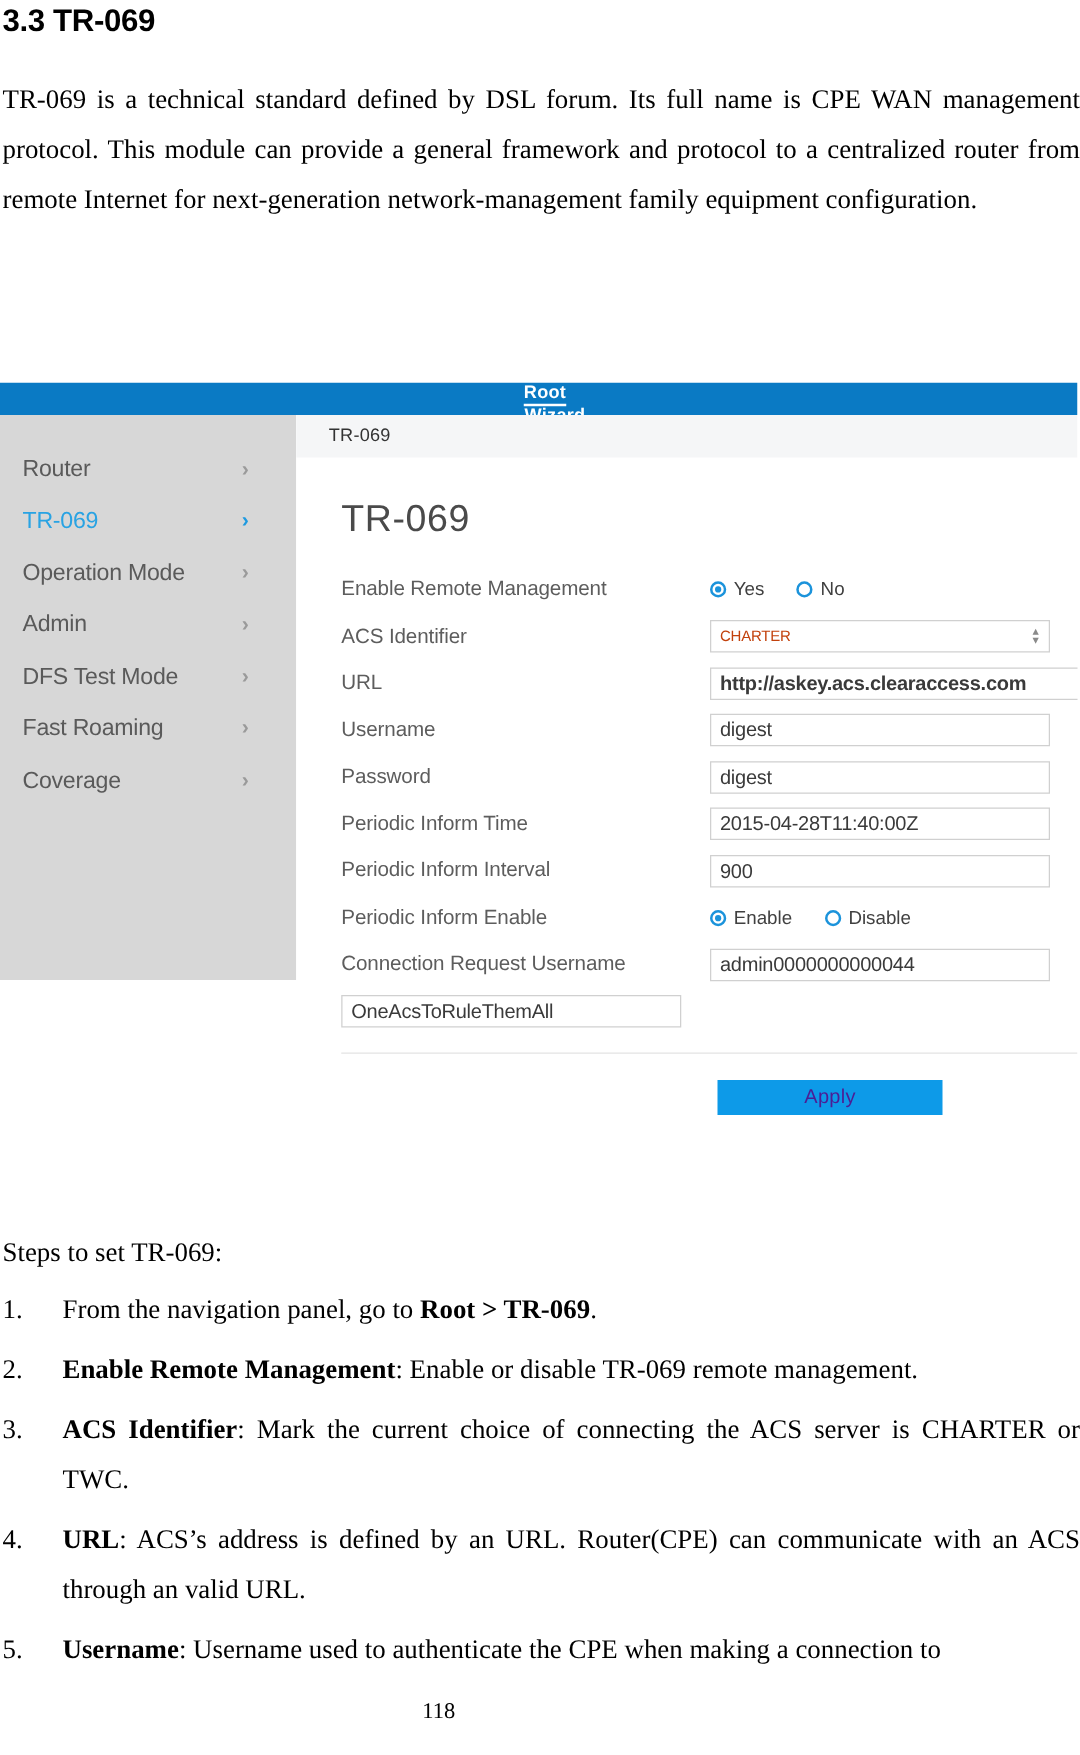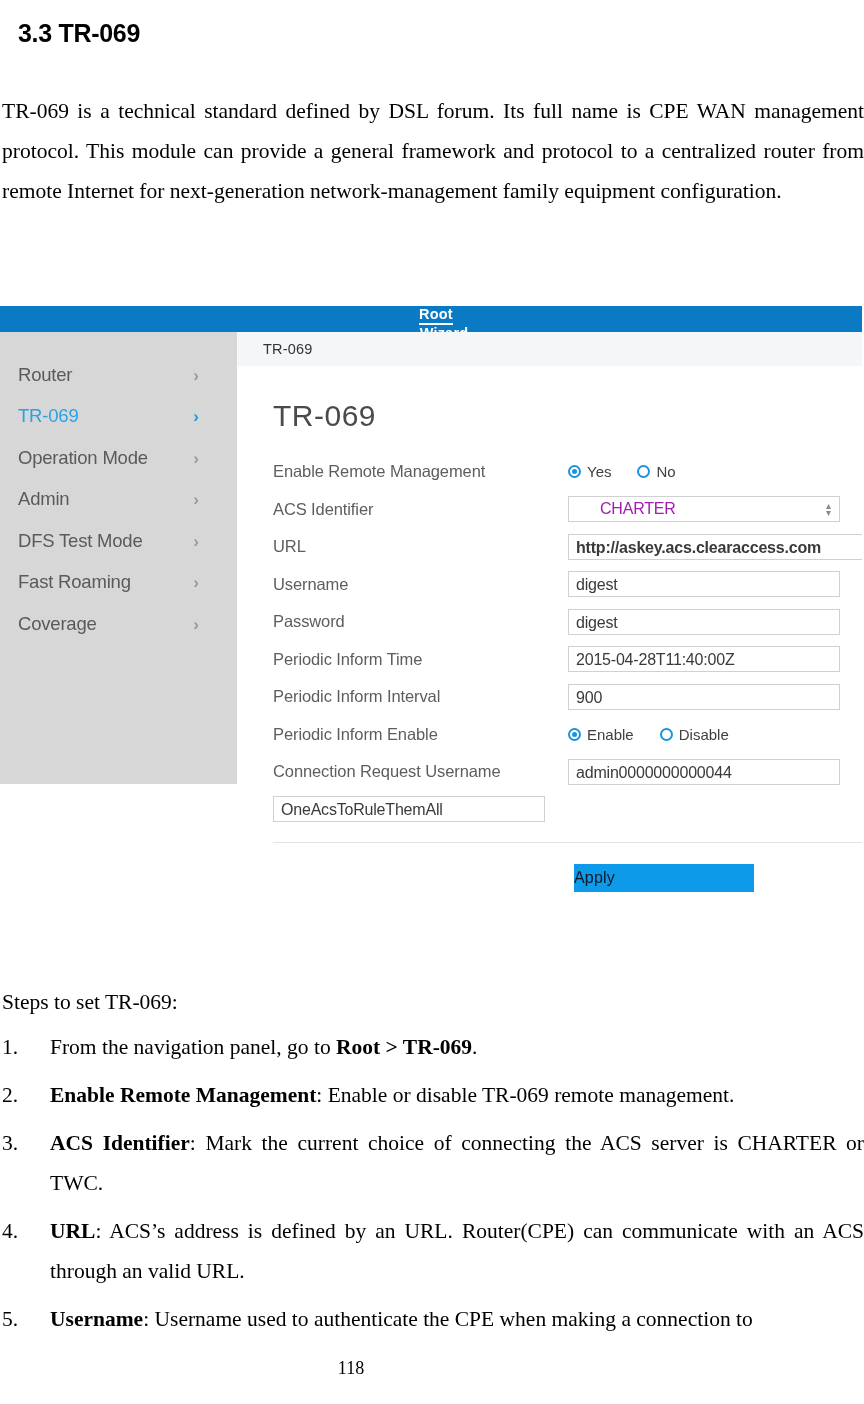--- a/index.html
+++ b/index.html
@@ -21,21 +21,21 @@
     position: absolute;
     left: 0;
     top: 0;
     width: 864px;
   }
   .sec-heading {
     font-family: "Liberation Sans", sans-serif;
     font-weight: bold;
     font-size: 25px;
     letter-spacing: -0.3px;
-    margin: 16px;
+    margin: 0;
     padding: 2px 0 0 2px;
     line-height: 1.25;
   }
   .body-para {
     font-size: 21.5px;
     line-height: 40px;
     text-align: justify;
     text-justify: inter-word;
     margin: 0;
     padding: 0 0 0 2px;
@@ -224,26 +224,25 @@
 
   .sel {
     position: relative;
     width: 272px;
     height: 26px;
     box-sizing: border-box;
     border: 1px solid #d0d0d0;
     background: #ffffff;
   }
   .sel-val {
-    font-size: 16px;
-    color: #a21caf;
+    font-size: 12px;
+    color: #c2410c;
     line-height: 24px;
     padding-left: 7px;
     letter-spacing: -0.2px;
-    margin-left: 24px;
   }
   .sel-arrows {
     position: absolute;
     right: 8px;
     top: 50%;
     transform: translateY(-50%);
     font-size: 10px;
     line-height: 7px;
     color: #8a8a8a;
     text-align: center;
@@ -288,26 +287,26 @@
   }
   .apply-wrap {
     padding-top: 21px;
     padding-left: 301px;
   }
   .apply-btn {
     width: 180px;
     height: 28px;
     background: #0d9ae8;
     border: none;
-    color: #0f172a;
+    color: #4c1d95;
     font-family: "Liberation Sans", sans-serif;
     font-size: 16px;
     letter-spacing: 0.2px;
     line-height: 28px;
-    text-align: left;
+    text-align: center;
     cursor: pointer;
   }
 </style>
 </head>
 <body>
 
 <div class="doc">
 
   <h1 class="sec-heading">3.3 TR-069</h1>
 

